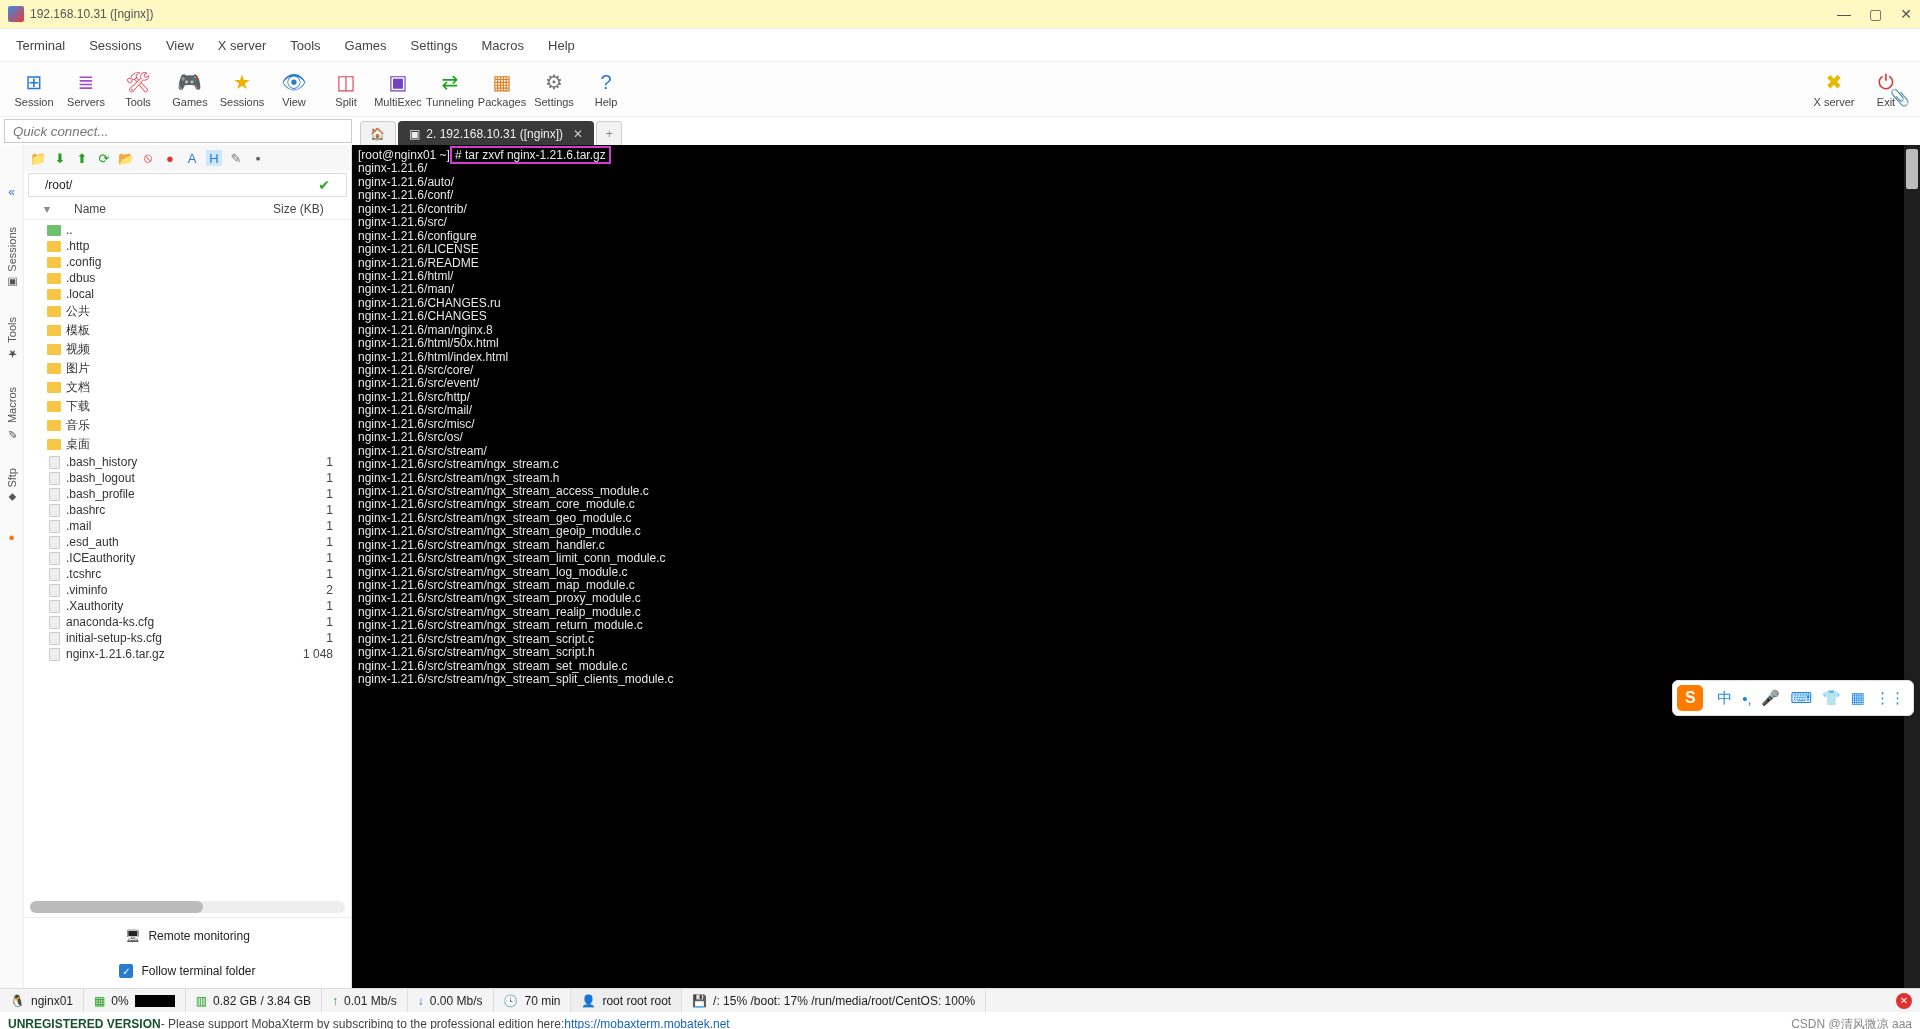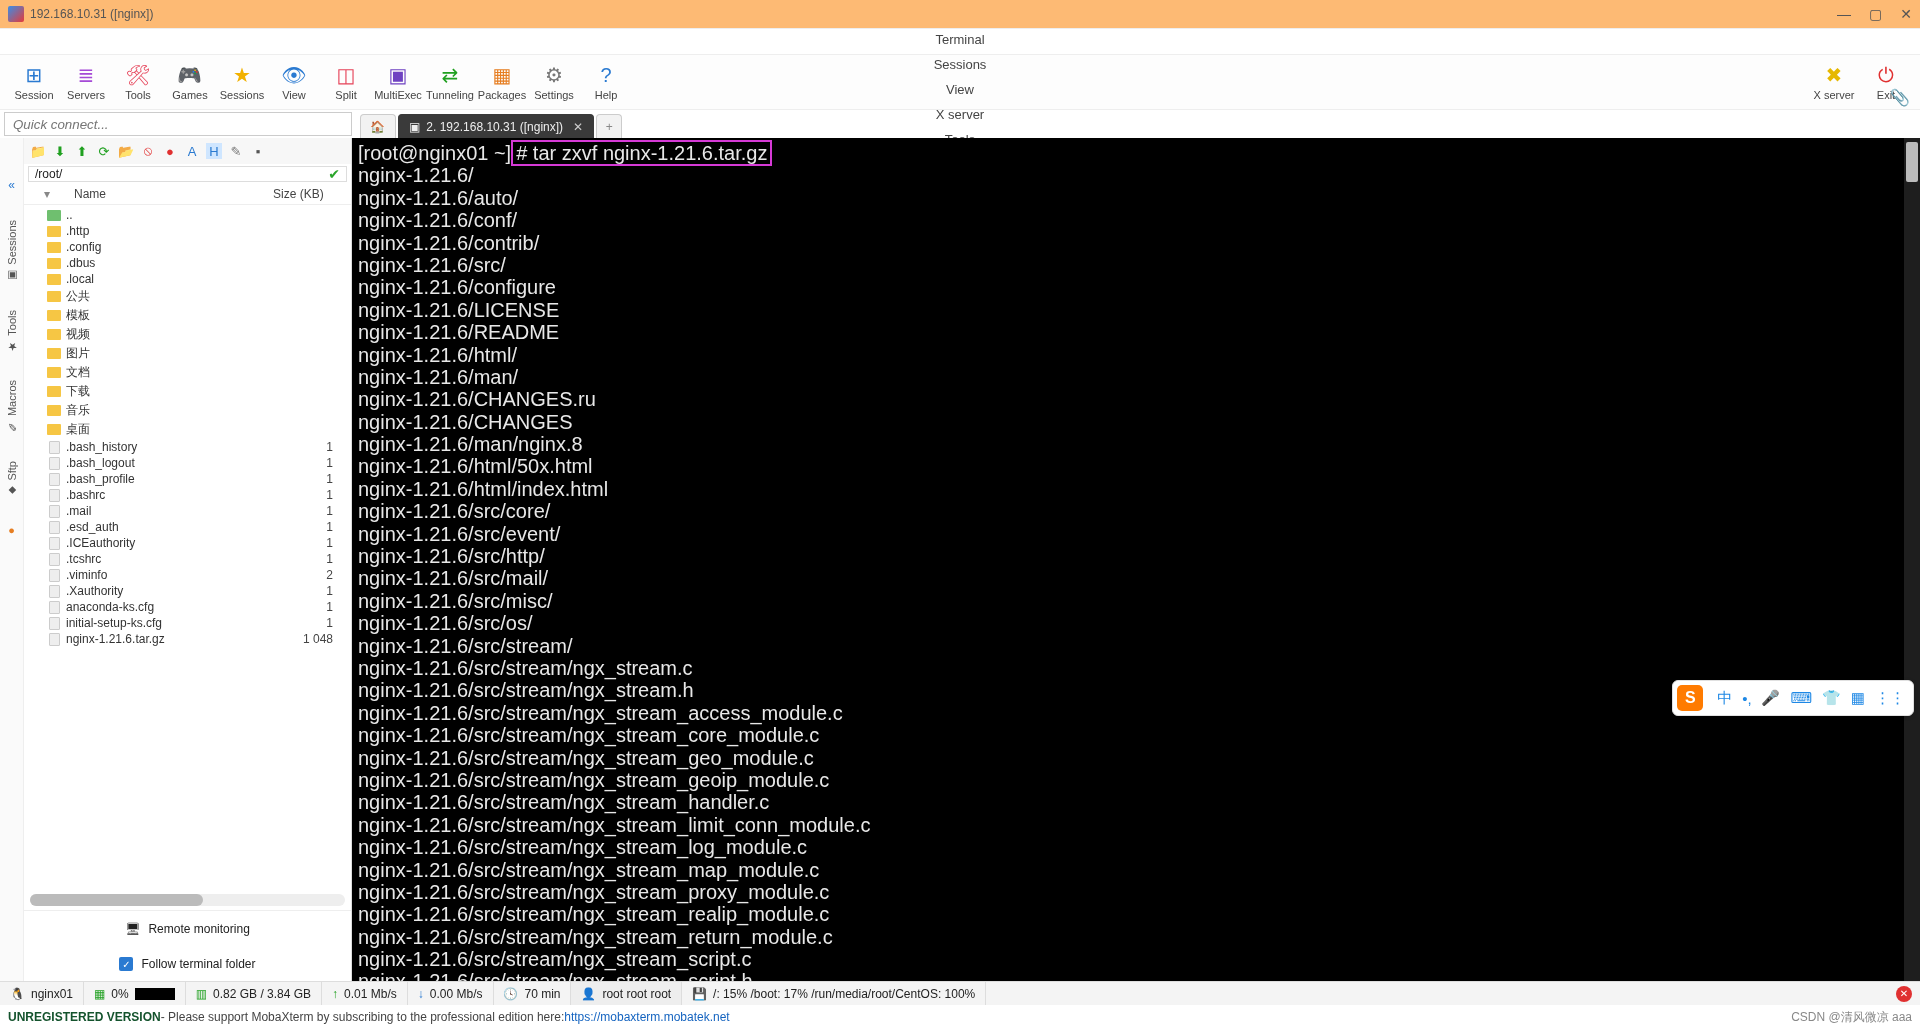--- a/index.html
+++ b/index.html
@@ -1,24 +1,24 @@
 <!DOCTYPE html>
 <html><head>
 <meta charset="utf-8">
 <style>
 * { margin: 0; padding: 0; box-sizing: border-box; font-family: "Segoe UI", Tahoma, sans-serif; }
 body { background: #fff; width: 1920px; height: 1029px; overflow: hidden; position: relative; font-size: 12px; color: #222; }
 
-.titlebar { height: 28px; display: flex; align-items: center; padding: 0 8px; background: #fdba74; }
+.titlebar { height: 28px; display: flex; align-items: center; padding: 0 8px; background: #fef9c3; }
 .titlebar .app-icon { width: 16px; height: 16px; margin-right: 6px; background: linear-gradient(135deg,#3a8ee6,#e63a3a); border-radius:2px; }
 .titlebar .title { color: #555; font-size: 12px; flex: 1; }
 .win-controls { display: flex; gap: 18px; color:#555; font-size:14px;}
 .win-controls span { cursor: pointer; }
 
-.menubar { height: 26px; display: flex; align-items: center; gap: 4px; padding: 0 6px; border-top: 1px solid #eee; flex-direction: column; }
+.menubar { height: 26px; display: flex; align-items: center; gap: 4px; padding: 16px 6px; border-top: 1px solid #eee; }
 .menubar .item { padding: 3px 10px; color: #444; font-size: 13px; cursor: pointer; border-radius:2px;}
 
 .toolbar { height: 56px; display: flex; justify-content: space-between; border-top: 1px solid #eee; border-bottom: 1px solid #eee; padding: 2px 8px; background:#fdfdfd;}
 .tb-left, .tb-right { display: flex; }
 .tb-btn { width: 52px; display: flex; flex-direction: column; align-items: center; justify-content: center; cursor: pointer; font-size: 11px; color: #444; gap:2px;}
 .tb-btn .ic { width: 24px; height: 24px; display:flex; align-items:center; justify-content:center; font-size:20px;}
 
 .quickrow { display: flex; align-items:center; height: 28px; }
 .quick-connect { flex: 0 0 348px; border: 1px solid #ccc; padding: 3px 8px; color:#999; font-style:italic; margin: 2px 4px; height:24px;}
 .tabs { display:flex; align-items:flex-end; height:28px; margin-left:4px;}
@@ -31,21 +31,21 @@
 
 .body-row { display:flex; height: calc(100% - 28px - 26px - 56px - 28px - 24px - 24px);}
 .leftstrip { width: 24px; background:#fafafa; border-right:1px solid #eee; display:flex; flex-direction:column; align-items:center; padding-top:40px; gap:28px; font-size:11px;}
 .leftstrip .v { writing-mode: vertical-rl; transform: rotate(180deg); color:#555; cursor:pointer; display:flex; align-items:center; gap:4px;}
 .leftstrip .chev { font-size:12px; color:#2a7ad1;}
 .s-blue { color:#2a7ad1;} .s-yellow{color:#f2b100;} .s-red{color:#d33;} .s-orange{color:#e67e22;}
 
 .side { width: 328px; border-right:1px solid #ddd; display:flex; flex-direction:column;}
 .side-toolbar { height: 26px; display:flex; align-items:center; gap:6px; padding:0 6px; background:#f7f7f7;}
 .side-toolbar .ic { width:16px; height:16px; display:inline-flex; align-items:center; justify-content:center; font-size:13px;}
-.path-input { height:16px; border:1px solid #ddd; padding:2px 6px; margin:2px 4px; display:flex; align-items:center; justify-content:space-between;}
+.path-input { height:24px; border:1px solid #ddd; padding:2px 16px; margin:2px 4px; display:flex; align-items:center; justify-content:space-between;}
 .path-input .ok { color:#2aa52a; font-size:14px;}
 .file-header { display:flex; padding:3px 8px 3px 20px; border-bottom:1px solid #eee; color:#444; font-size:12px;}
 .file-header .col-name { flex:1;margin-left:16px;}
 .file-header .col-size { width:70px; text-align:left;}
 .file-list { flex:1; overflow:auto; padding: 2px 4px;}
 .file-row { display:flex; align-items:center; padding:1px 4px; font-size:12px; color:#333;}
 .file-row .tree-arrow{ width:14px; color:#888; font-size:10px;}
 .file-row .fic { width:16px; height:14px; margin-right:4px; display:inline-flex; align-items:center; justify-content:center;}
 .folder-yellow { background:#f6c644; width:14px; height:11px; border-radius:1px; position:relative;}
 .folder-green { background:#6fbf6f; width:14px; height:11px; border-radius:1px;}
@@ -53,21 +53,21 @@
 .file-row .fname { flex:1;}
 .file-row .fsize { width:70px; text-align:right; color:#444; padding-right:10px;}
 .hscroll { height:12px; background:#eee; margin:4px 6px; border-radius:6px;}
 .hscroll .thumb{ width:55%; height:100%; background:#bbb; border-radius:6px;}
 
 .side-footer { border-top:1px solid #eee;}
 .side-footer .rm { height:36px; display:flex; align-items:center; justify-content:center; gap:8px; cursor:pointer;}
 .side-footer .ft { height:34px; display:flex; align-items:center; justify-content:center; gap:8px; cursor:pointer;}
 .chk { width:14px; height:14px; background:#2a7ad1; color:#fff; display:inline-flex; align-items:center; justify-content:center; font-size:10px; border-radius:2px;}
 
-.term { flex:1; background:#000; color:#e8e8e8; font-family:"Consolas","Courier New",monospace; font-size:20px; line-height:1.12; padding:4px 6px; overflow:hidden; white-space:pre; position:relative;}
+.term { flex:1; background:#000; color:#e8e8e8; font-family:"Consolas","Courier New",monospace; font-size:12px; line-height:1.12; padding:4px 6px; overflow:hidden; white-space:pre; position:relative;}
 .term .hl { border:2px solid #d63ad6; padding:0 3px;}
 .term-scroll { position:absolute; right:0; top:0; bottom:0; width:16px; background:#1e1e1e;}
 .term-scroll .thumb { position:absolute; top:4px; left:2px; right:2px; height:40px; background:#bcbcbc; border-radius:2px;}
 
 .statusbar { height:24px; background:#f4f4f4; border-top:1px solid #ddd; display:flex; align-items:center; font-size:12px;}
 .statusbar .closebtn { margin-left:auto; margin-right:8px; width:16px; height:16px; background:#e03030; color:#fff; border-radius:8px; display:flex; align-items:center; justify-content:center; font-size:10px;}
 .statusbar .seg { display:flex; align-items:center; gap:6px; padding:0 10px; border-right:1px solid #ddd; height:100%;}
 .statusbar .glyph { font-size:12px;}
 .username-seg{ background:#eee;}
 .bottombar { height:24px; display:flex; align-items:center; padding:0 8px; font-size:12px; color:#444;}

